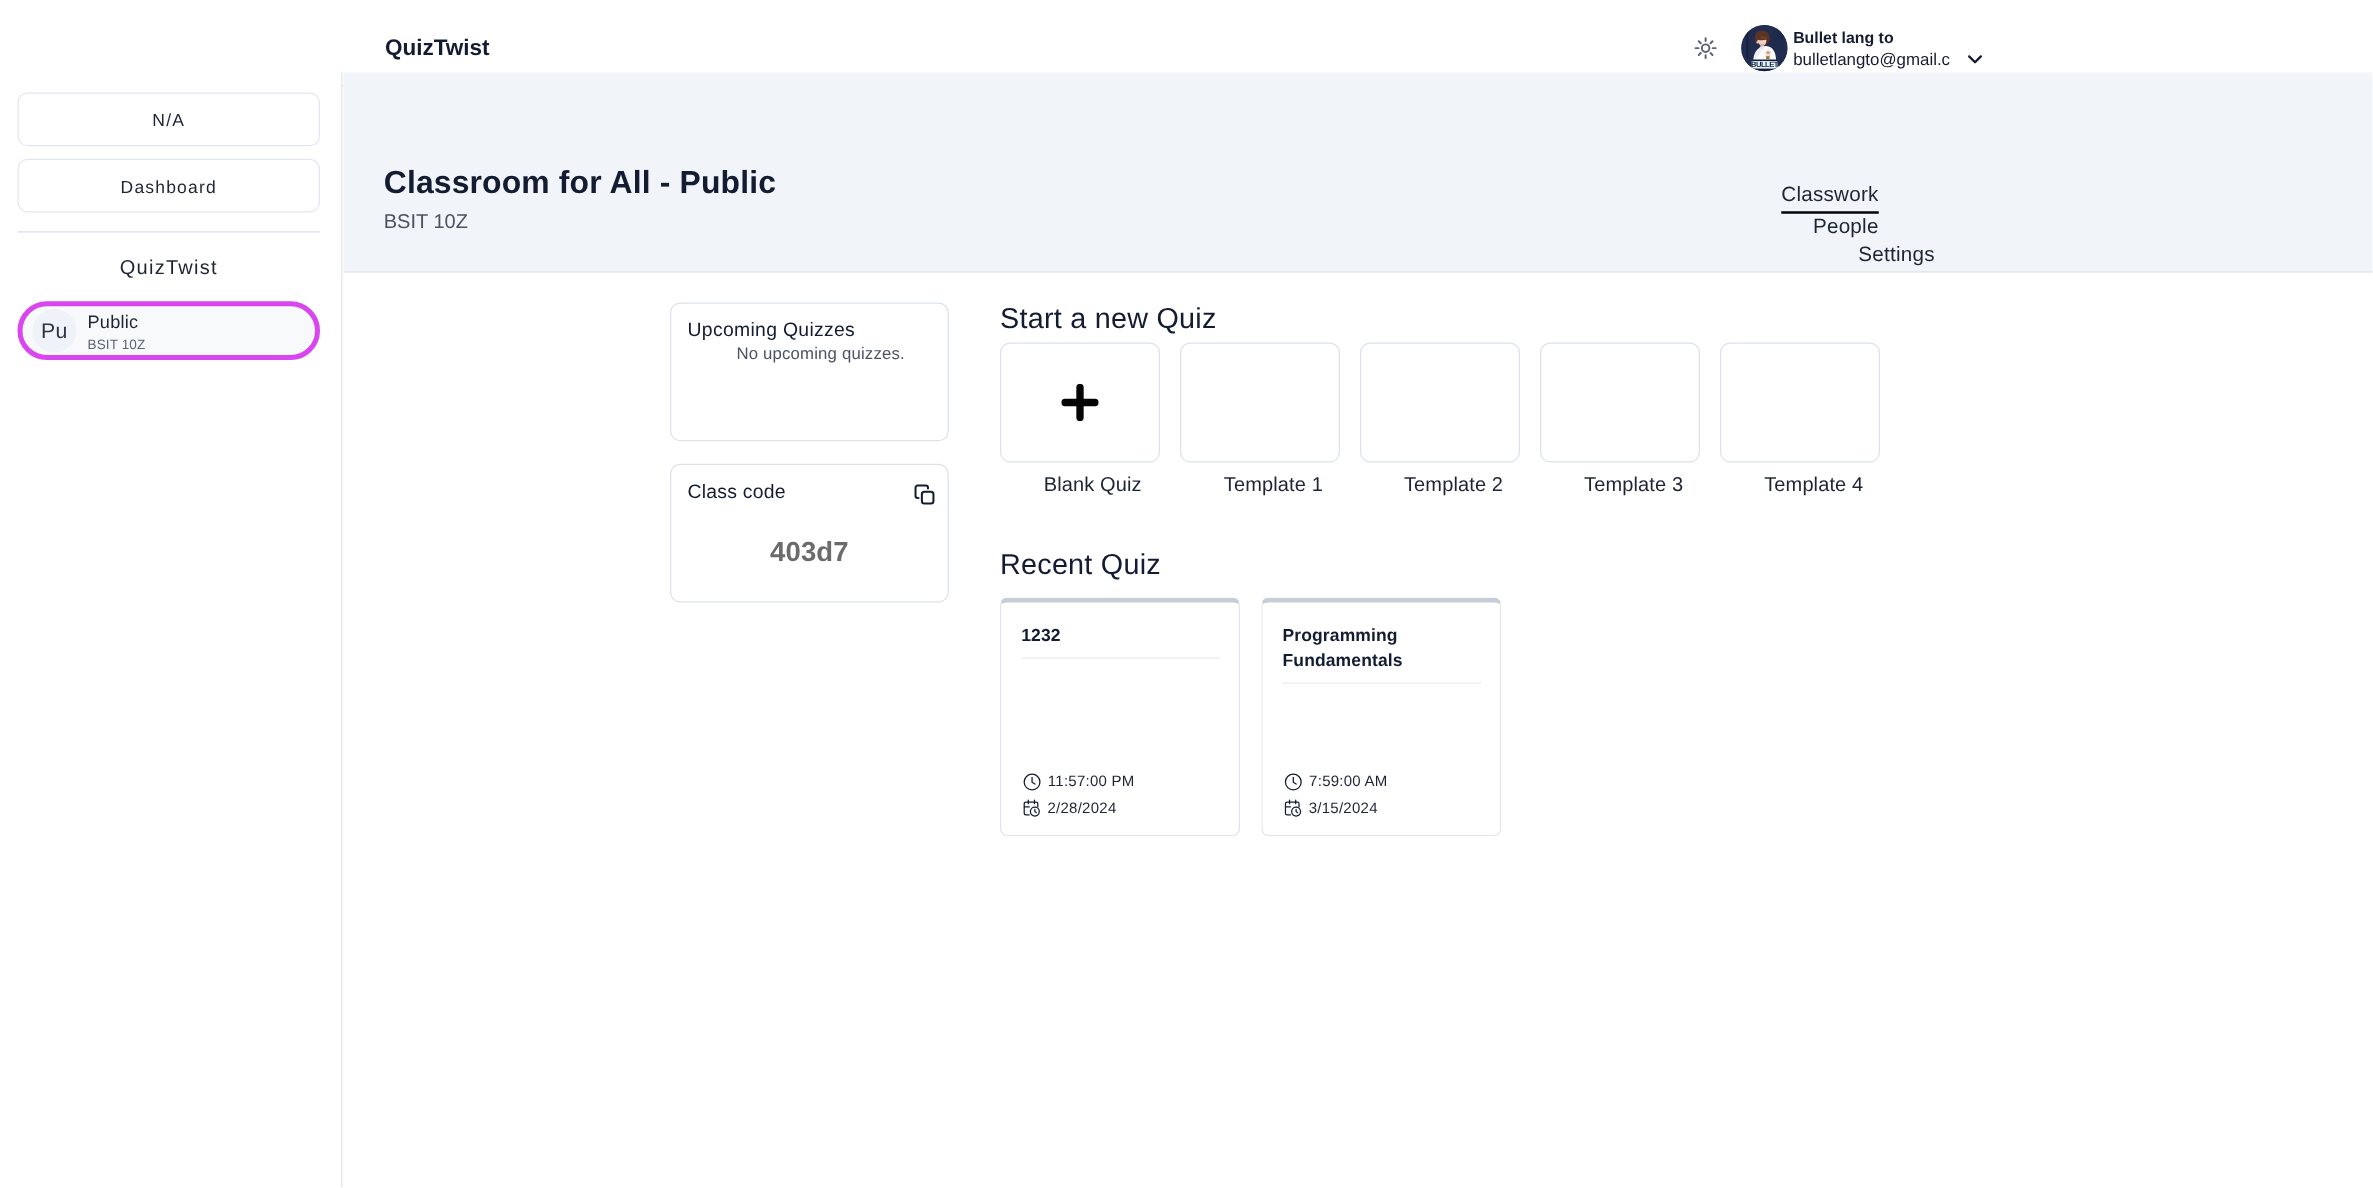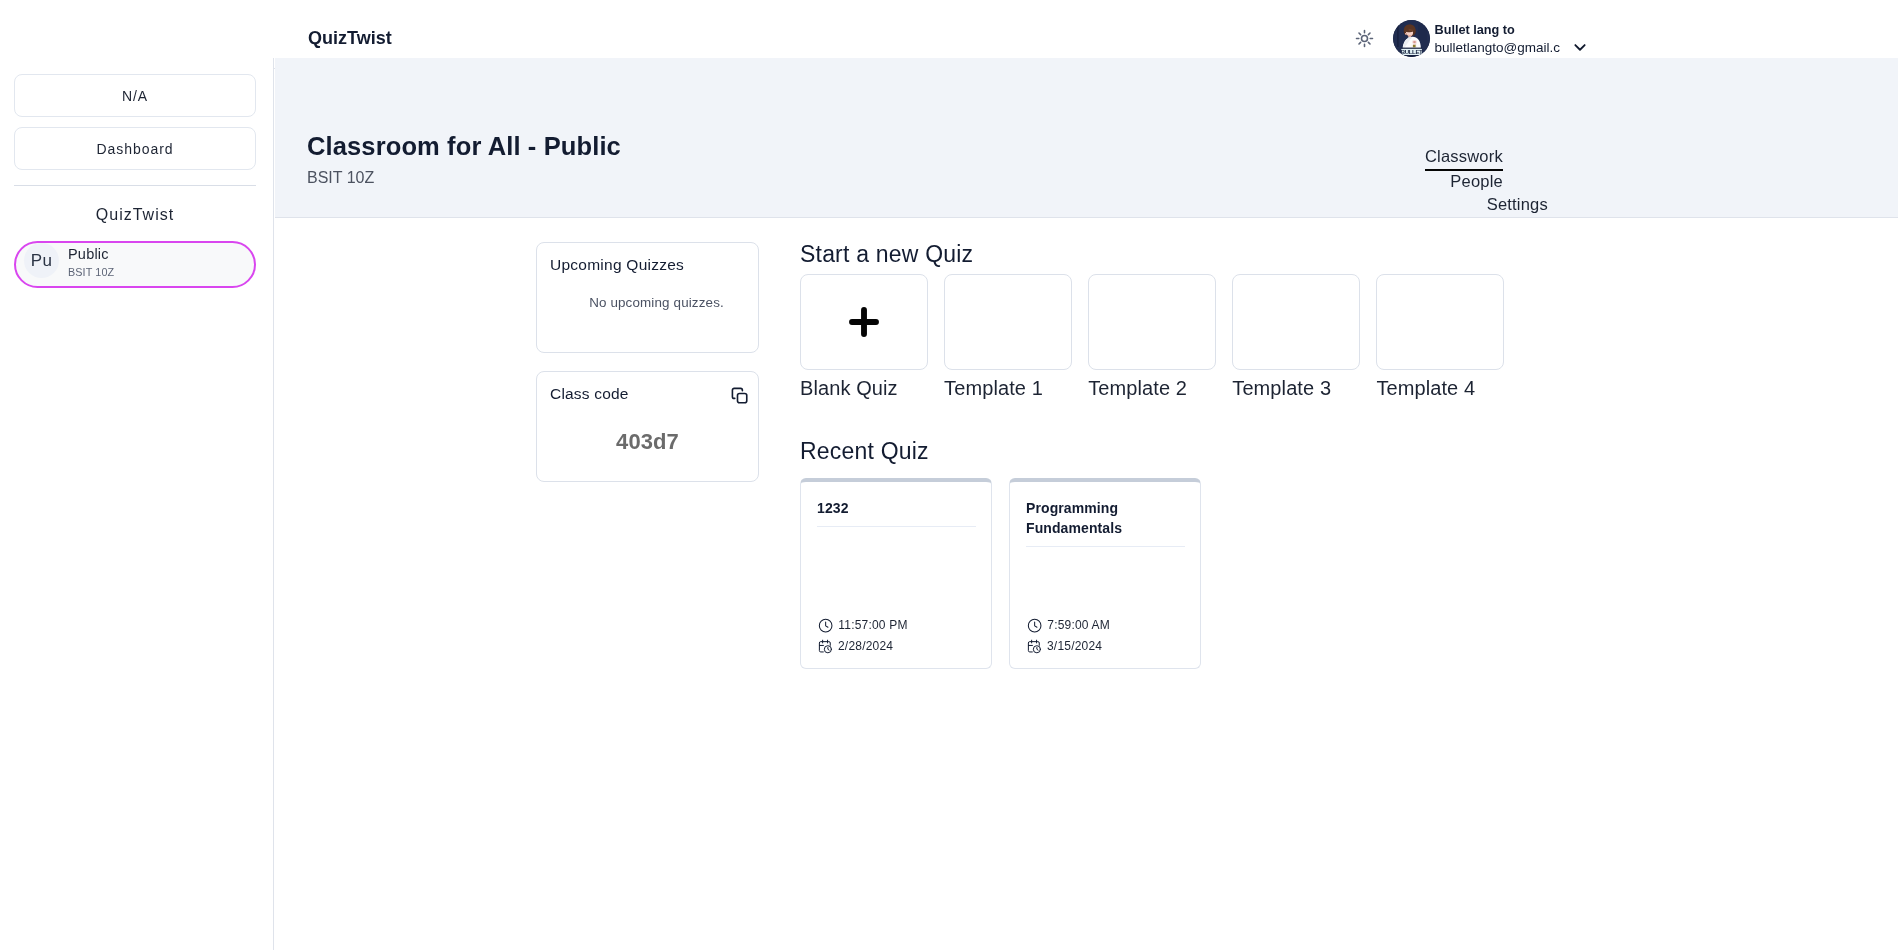--- a/index.html
+++ b/index.html
@@ -48,22 +48,22 @@
   }
   .side-btn {
     height: 43px; border: 1px solid #e2e7ef; border-radius: 8px;
     display: flex; align-items: center; justify-content: center;
     font-size: 14px; font-weight: 400; color: #1d2433;
     background:#fff; margin-bottom: 10px; letter-spacing: 0.95px;
   }
   .side-sep { height: 1px; background: #d9dee7; margin: 15px 0 0 0; }
   .side-title { text-align: center; font-size: 16px; font-weight: 400; color:#1d2433; margin-top: 19px; letter-spacing: 1.0px; line-height:19px;}
   .class-item {
-    height: 47px; border: 2px solid #d946ef; border-radius: 24px;
-    background: #f8f9fa; display:flex; padding: 0 8px;
+    height: 47px; border: 4px solid #d946ef; border-radius: 24px;
+    background: #f8f9fa; display:flex; align-items:center; padding: 0 8px;
     margin-top: 17px;
   }
   .class-avatar {
     width: 35px; height: 35px; border-radius: 50%; background: #eff2f8;
     display:flex; align-items:center; justify-content:center;
     font-size: 17px; font-weight:400; color: #2b3445; flex:none; letter-spacing:0.3px;
   }
   .class-text { margin-left: 9px; line-height: 1.2; }
   .class-name { font-size: 14.5px; font-weight: 400; color: #1d2433; letter-spacing:0.2px; line-height:17px; margin-top:3px;}
   .class-sub { font-size: 10.8px; color: #5d6577; margin-top:3px; letter-spacing:0.1px; line-height:13px;}
@@ -80,36 +80,36 @@
   .tab:last-child { margin-right: 0; }
   .tab.active { border-bottom: 2.5px solid #050505; }
 
   
   .main { position:absolute; left: 275px; top: 219px; width: 1623px; height: 731px; background:#fff;padding-left:38px;}
 
   .col-left { position:absolute; left: 261px; top: 23px; width: 223px; }
   .card { border: 1px solid #dce1ea; border-radius: 8px; background: #fff; }
   .card-uq { height: 111px; padding: 0 13px; }
   .uq-title { font-size: 15.5px; font-weight: 400; letter-spacing:0.25px; margin-top: 12px; line-height:19px;}
-  .uq-empty { font-size: 13.4px; color:#4b5263; text-align:center; margin-top: 20px; letter-spacing:0.15px; line-height:17px; padding-left:18px;}
+  .uq-empty { font-size: 13.4px; color:#4b5263; text-align:center; letter-spacing:0.15px; line-height:17px; padding-left:18px;}
   .card-cc { height: 111px; margin-top: 18px; padding: 0 13px; position: relative;}
   .cc-title { font-size: 15.5px; font-weight: 400; letter-spacing:0.2px; margin-top:12px; line-height:19px;}
   .cc-copy { position:absolute; right: 11.5px; top: 13px; width:18px; height:18px;}
   .cc-code { text-align:center; font-size: 22px; font-weight: 700; color:#6b6b6b; margin-top: 25px; letter-spacing:0.1px; line-height:27px;}
 
   .col-right { position: absolute; left: 525px; top: 24px; }
   .sec-title { font-size: 23px; font-weight: 400; letter-spacing:0.2px; line-height: 22px;}
   .tmpl-row { display:flex; margin-top: 9px; }
   .tmpl { width: 128px; margin-right: 16.1px;}
   .tmpl:last-child { margin-right: 0; }
   .tmpl-box {
     height: 96px; border:1px solid #dce1ea; border-radius: 8px; background:#fff;
     display:flex; align-items:center; justify-content:center;
   }
-  .tmpl-label { font-size: 20px; margin-top: 9px; color:#1d2433; letter-spacing:0.1px; line-height:19px;}
+  .tmpl-label { font-size: 16px; margin-top: 9px; color:#1d2433; letter-spacing:0.1px; line-height:19px;margin-left:35px;}
 
   .recent { margin-top: 42px; }
   .recent-row { display:flex; margin-top: 16px;}
   .quiz-card {
     width: 192px; height: 191px; background:#fff;
     border: 1px solid #dfe4ed; border-top: 4px solid #c5cdd9;
     border-radius: 6px; padding: 16px 15px 0 16px; position:relative;
     margin-right: 17px;
   }
   .quiz-title { font-size: 14px; font-weight: 700; line-height: 20px; letter-spacing:0.1px;}

